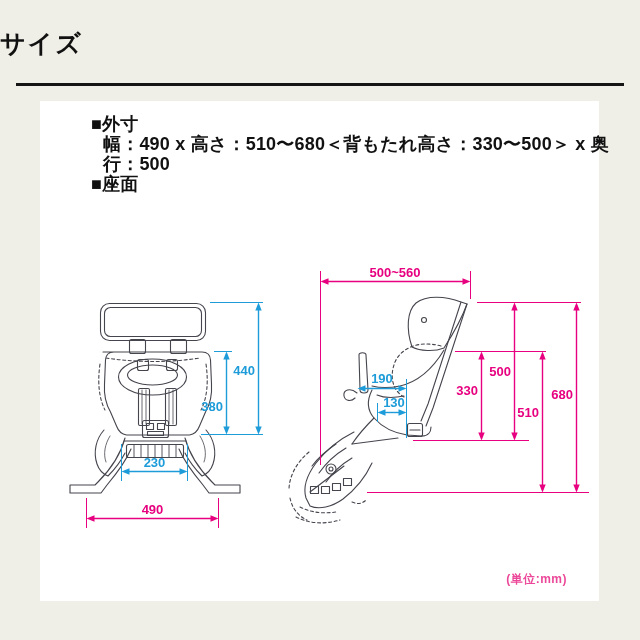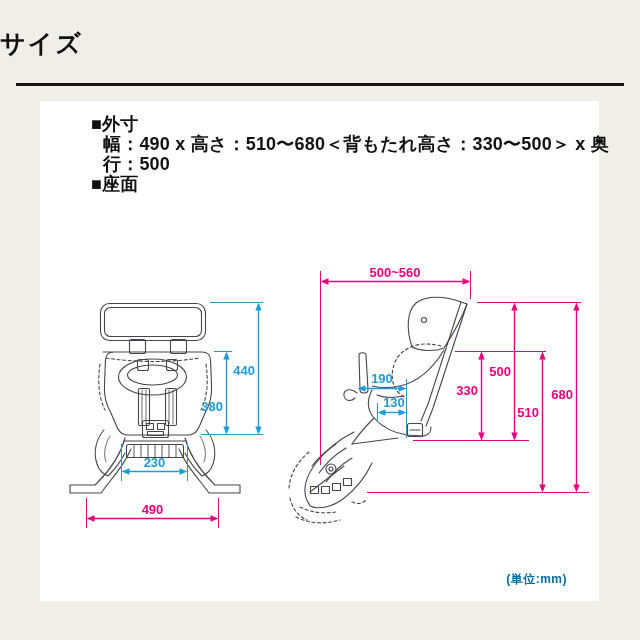--- a/index.html
+++ b/index.html
@@ -21,21 +21,21 @@
     position:absolute;left:40px;top:101px;width:559px;height:500px;background:#ffffff;
   }
   .specs{
     position:absolute;left:7px;top:13px;width:540px;
     font-size:18px;font-weight:bold;line-height:20px;letter-spacing:0.2px;margin-left:44px;
   }
   .specs .body-line{padding-left:12px;}
   .specs .unit-line{padding-left:9px;}
   .unit-note{
     position:absolute;right:32px;bottom:13px;
-    font-size:12px;font-weight:bold;color:#0369a1;letter-spacing:0.5px;
+    font-size:12px;font-weight:bold;color:#ec4899;letter-spacing:0.5px;
   }
   svg.diagram{position:absolute;left:0;top:0;}
   svg text{font-family:"Liberation Sans",sans-serif;font-weight:700;font-size:13px;}
   .lineart{stroke:#45454e;fill:none;stroke-width:1.1;stroke-linecap:round;stroke-linejoin:round;}
   .dashed{stroke-dasharray:3 2.6;}
   .dimpink{stroke:#e7007f;fill:none;stroke-width:1.4;}
   .dimblue{stroke:#1e9cd9;fill:none;stroke-width:1.4;}
   .extpink{stroke:#e7007f;fill:none;stroke-width:1;}
   .extblue{stroke:#1e9cd9;fill:none;stroke-width:1;}
   .arrpink{fill:#e7007f;stroke:none;}

